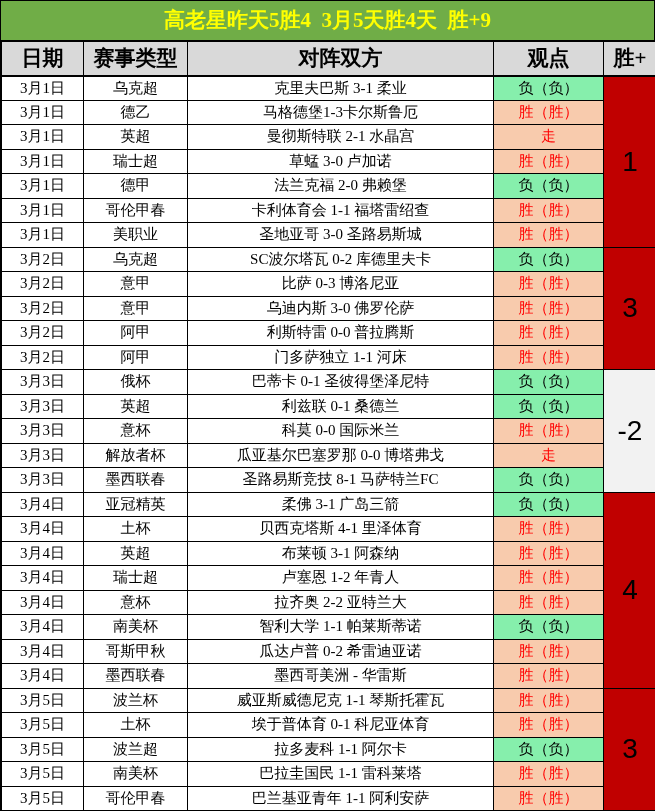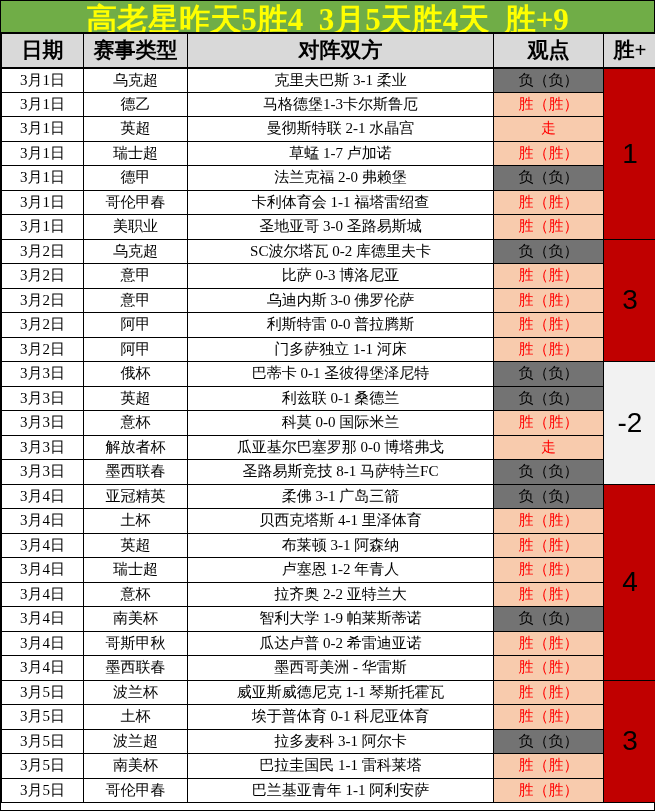--- a/index.html
+++ b/index.html
@@ -7,39 +7,39 @@
     --peach:#F8CBAD; --red-text:#FF0000; --blk-red:#C00000; --blk-light:#F2F2F2;
   }
   *{box-sizing:border-box;}
   html,body{margin:0;padding:0;}
   body{
     width:655px;height:811px;overflow:hidden;background:#fff;
     font-family:"Liberation Serif","DejaVu Serif",serif;
   }
   .wrap{width:655px;height:811px;border:1px solid #000;}
   .title{
-    height:32px;line-height:38px;background:var(--green);color:var(--yellow);
-    text-align:center;font-size:31px;font-weight:bold;white-space:pre;
-    border-bottom:1px solid #000;overflow:hidden;text-decoration:underline;
+    height:40px;line-height:38px;background:var(--green);color:var(--yellow);
+    text-align:center;font-size:21px;font-weight:bold;white-space:pre;
+    border-bottom:1px solid #000;overflow:hidden;
   }
   table{
     width:655px;border-collapse:collapse;table-layout:fixed;
   }
   th,td{
     border:1px solid #000;text-align:center;vertical-align:middle;
     overflow:hidden;white-space:nowrap;padding:0;color:#000;
   }
   thead th{
     background:var(--hdr-gray);height:34px;font-size:21px;font-weight:bold;
     border-bottom:2px solid #000;
     margin-left:32px;
   }
   tbody td{height:24.5px;font-size:15px;background:#fff;}
   td.v-red{background:var(--peach);color:var(--red-text);}
-  td.v-plain{background:#737373;color:#000;}
+  td.v-plain{background:#86efac;color:#000;}
   td.blk{font-size:28px;font-family:"Liberation Sans","DejaVu Sans",sans-serif;}
   td.blk-red{background:var(--blk-red);color:#000;}
   td.blk-light{background:var(--blk-light);color:#000;}
   col.c-date{width:82px;} col.c-league{width:104px;} col.c-match{width:306px;}
   col.c-verdict{width:110px;} col.c-win{width:53px;}
 </style>
 </head>
 <body>
 
 <div class="wrap">
@@ -77,21 +77,21 @@
         </tr>
         <tr>
           <td>3月1日</td>
           <td>英超</td>
           <td>曼彻斯特联 2-1 水晶宫</td>
           <td class="v-red">走</td>
         </tr>
         <tr>
           <td>3月1日</td>
           <td>瑞士超</td>
-          <td>草蜢 1-7 卢加诺</td>
+          <td>草蜢 3-0 卢加诺</td>
           <td class="v-red">胜（胜）</td>
         </tr>
         <tr>
           <td>3月1日</td>
           <td>德甲</td>
           <td>法兰克福 2-0 弗赖堡</td>
           <td class="v-plain">负（负）</td>
         </tr>
         <tr>
           <td>3月1日</td>
@@ -194,21 +194,21 @@
         </tr>
         <tr>
           <td>3月4日</td>
           <td>意杯</td>
           <td>拉齐奥 2-2 亚特兰大</td>
           <td class="v-red">胜（胜）</td>
         </tr>
         <tr>
           <td>3月4日</td>
           <td>南美杯</td>
-          <td>智利大学 1-9 帕莱斯蒂诺</td>
+          <td>智利大学 1-1 帕莱斯蒂诺</td>
           <td class="v-plain">负（负）</td>
         </tr>
         <tr>
           <td>3月4日</td>
           <td>哥斯甲秋</td>
           <td>瓜达卢普 0-2 希雷迪亚诺</td>
           <td class="v-red">胜（胜）</td>
         </tr>
         <tr>
           <td>3月4日</td>
@@ -225,21 +225,21 @@
         </tr>
         <tr>
           <td>3月5日</td>
           <td>土杯</td>
           <td>埃于普体育 0-1 科尼亚体育</td>
           <td class="v-red">胜（胜）</td>
         </tr>
         <tr>
           <td>3月5日</td>
           <td>波兰超</td>
-          <td>拉多麦科 3-1 阿尔卡</td>
+          <td>拉多麦科 1-1 阿尔卡</td>
           <td class="v-plain">负（负）</td>
         </tr>
         <tr>
           <td>3月5日</td>
           <td>南美杯</td>
           <td>巴拉圭国民 1-1 雷科莱塔</td>
           <td class="v-red">胜（胜）</td>
         </tr>
         <tr>
           <td>3月5日</td>

